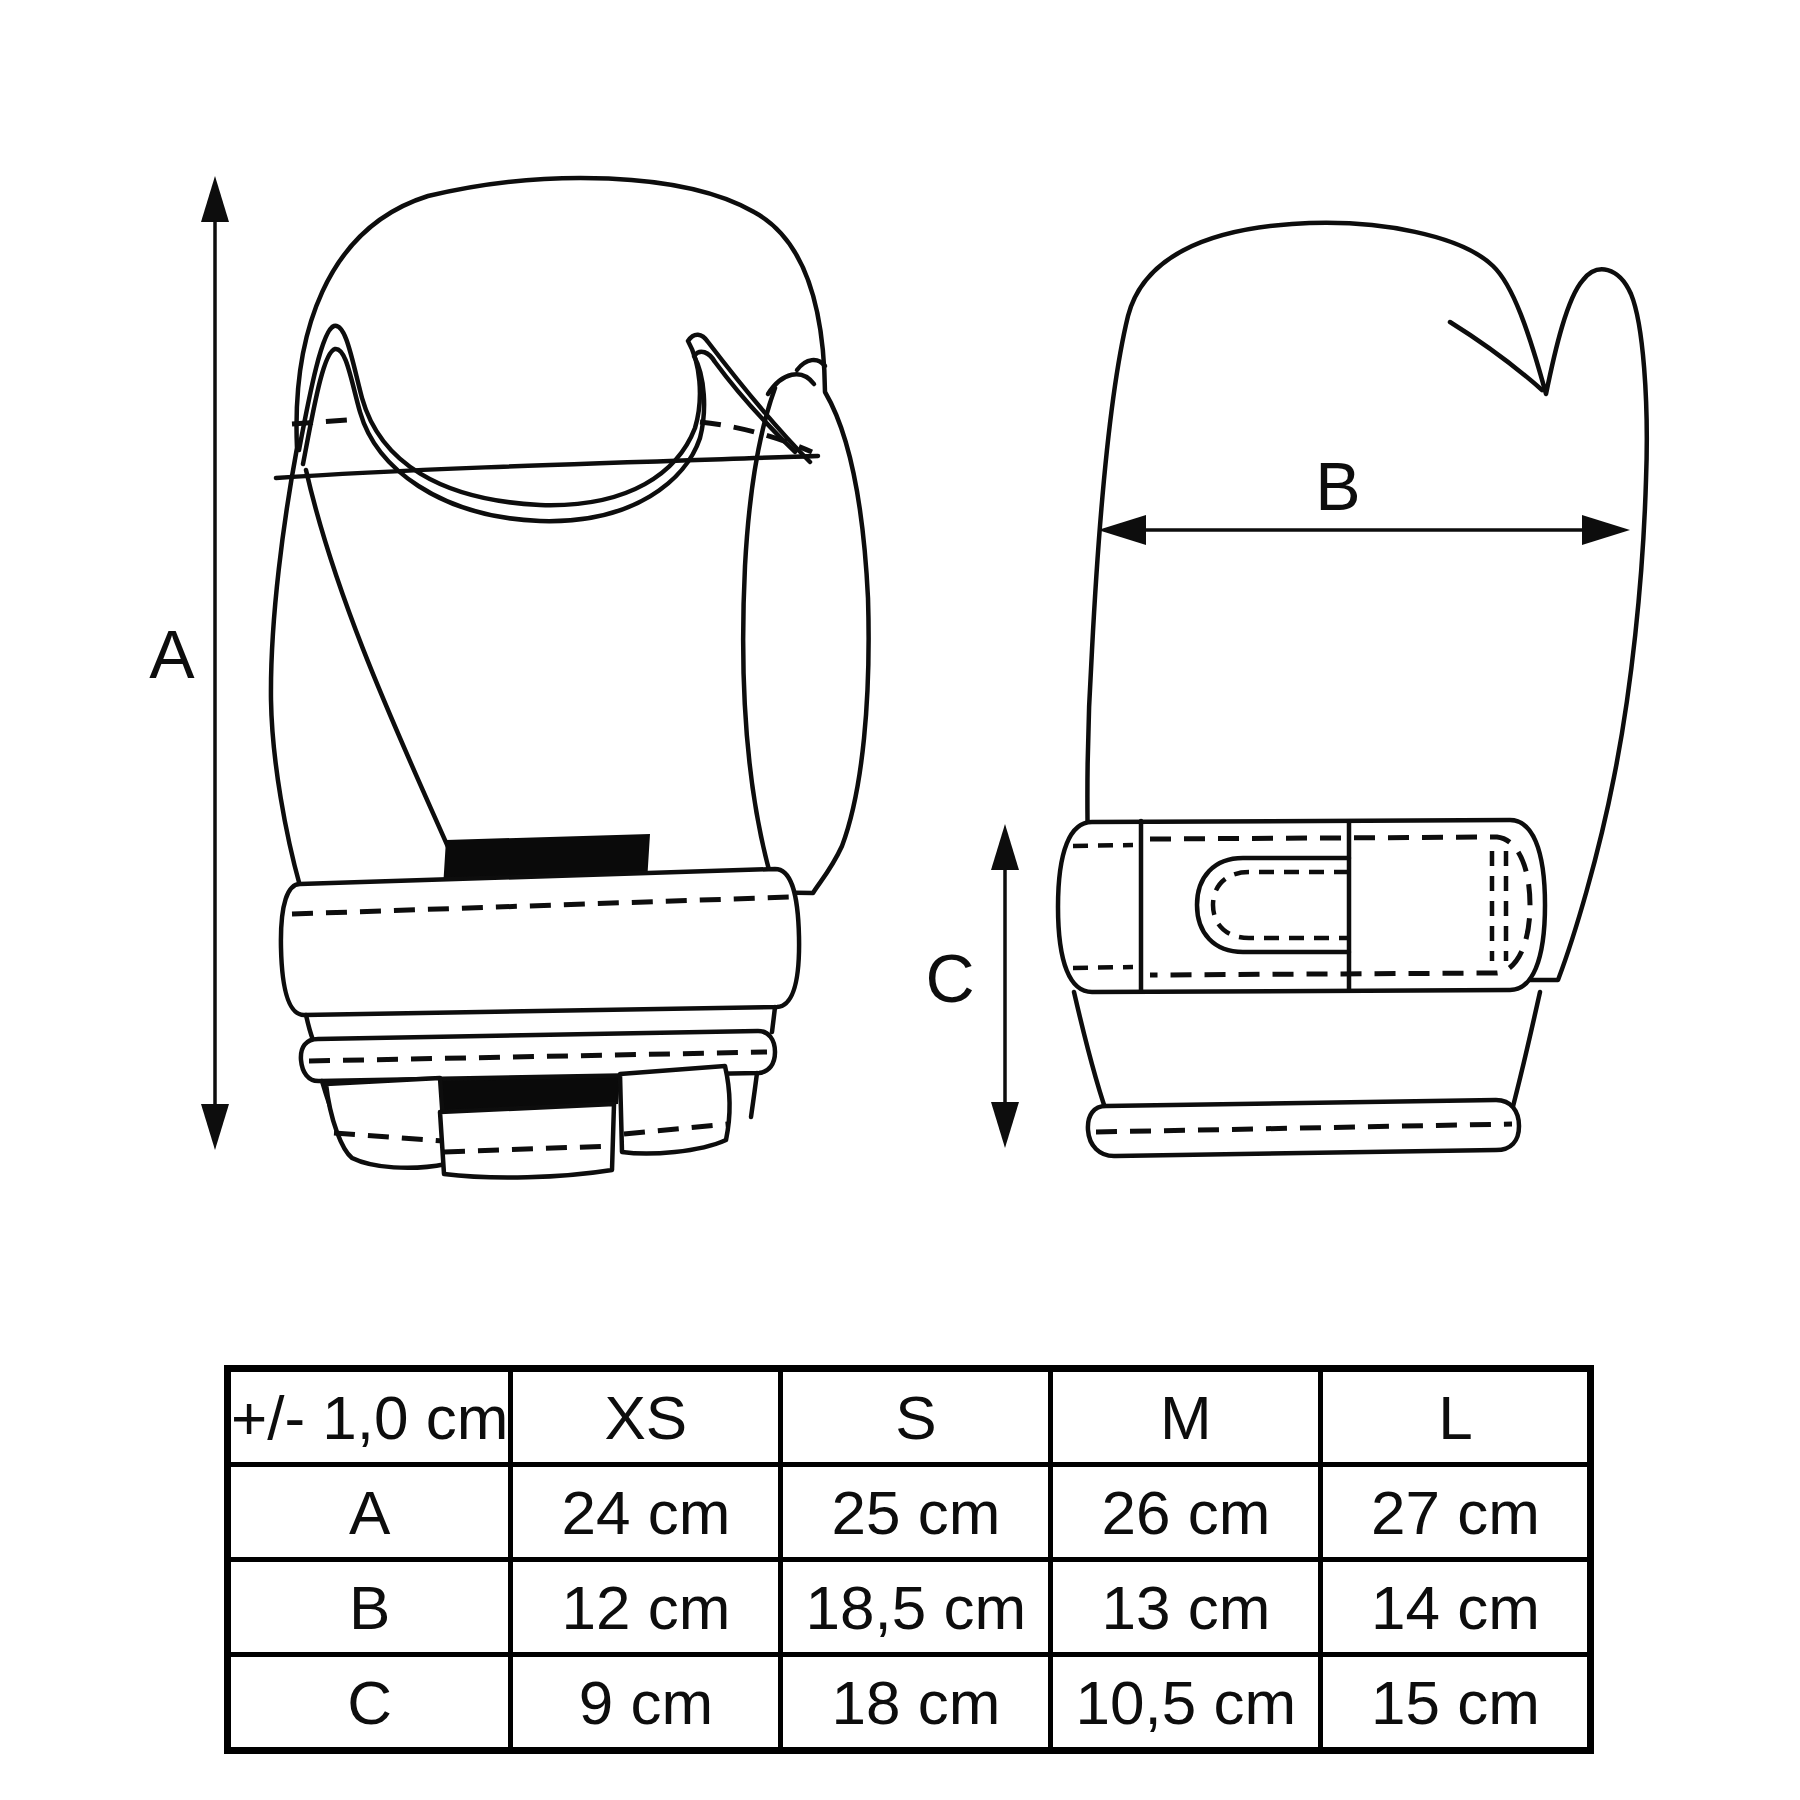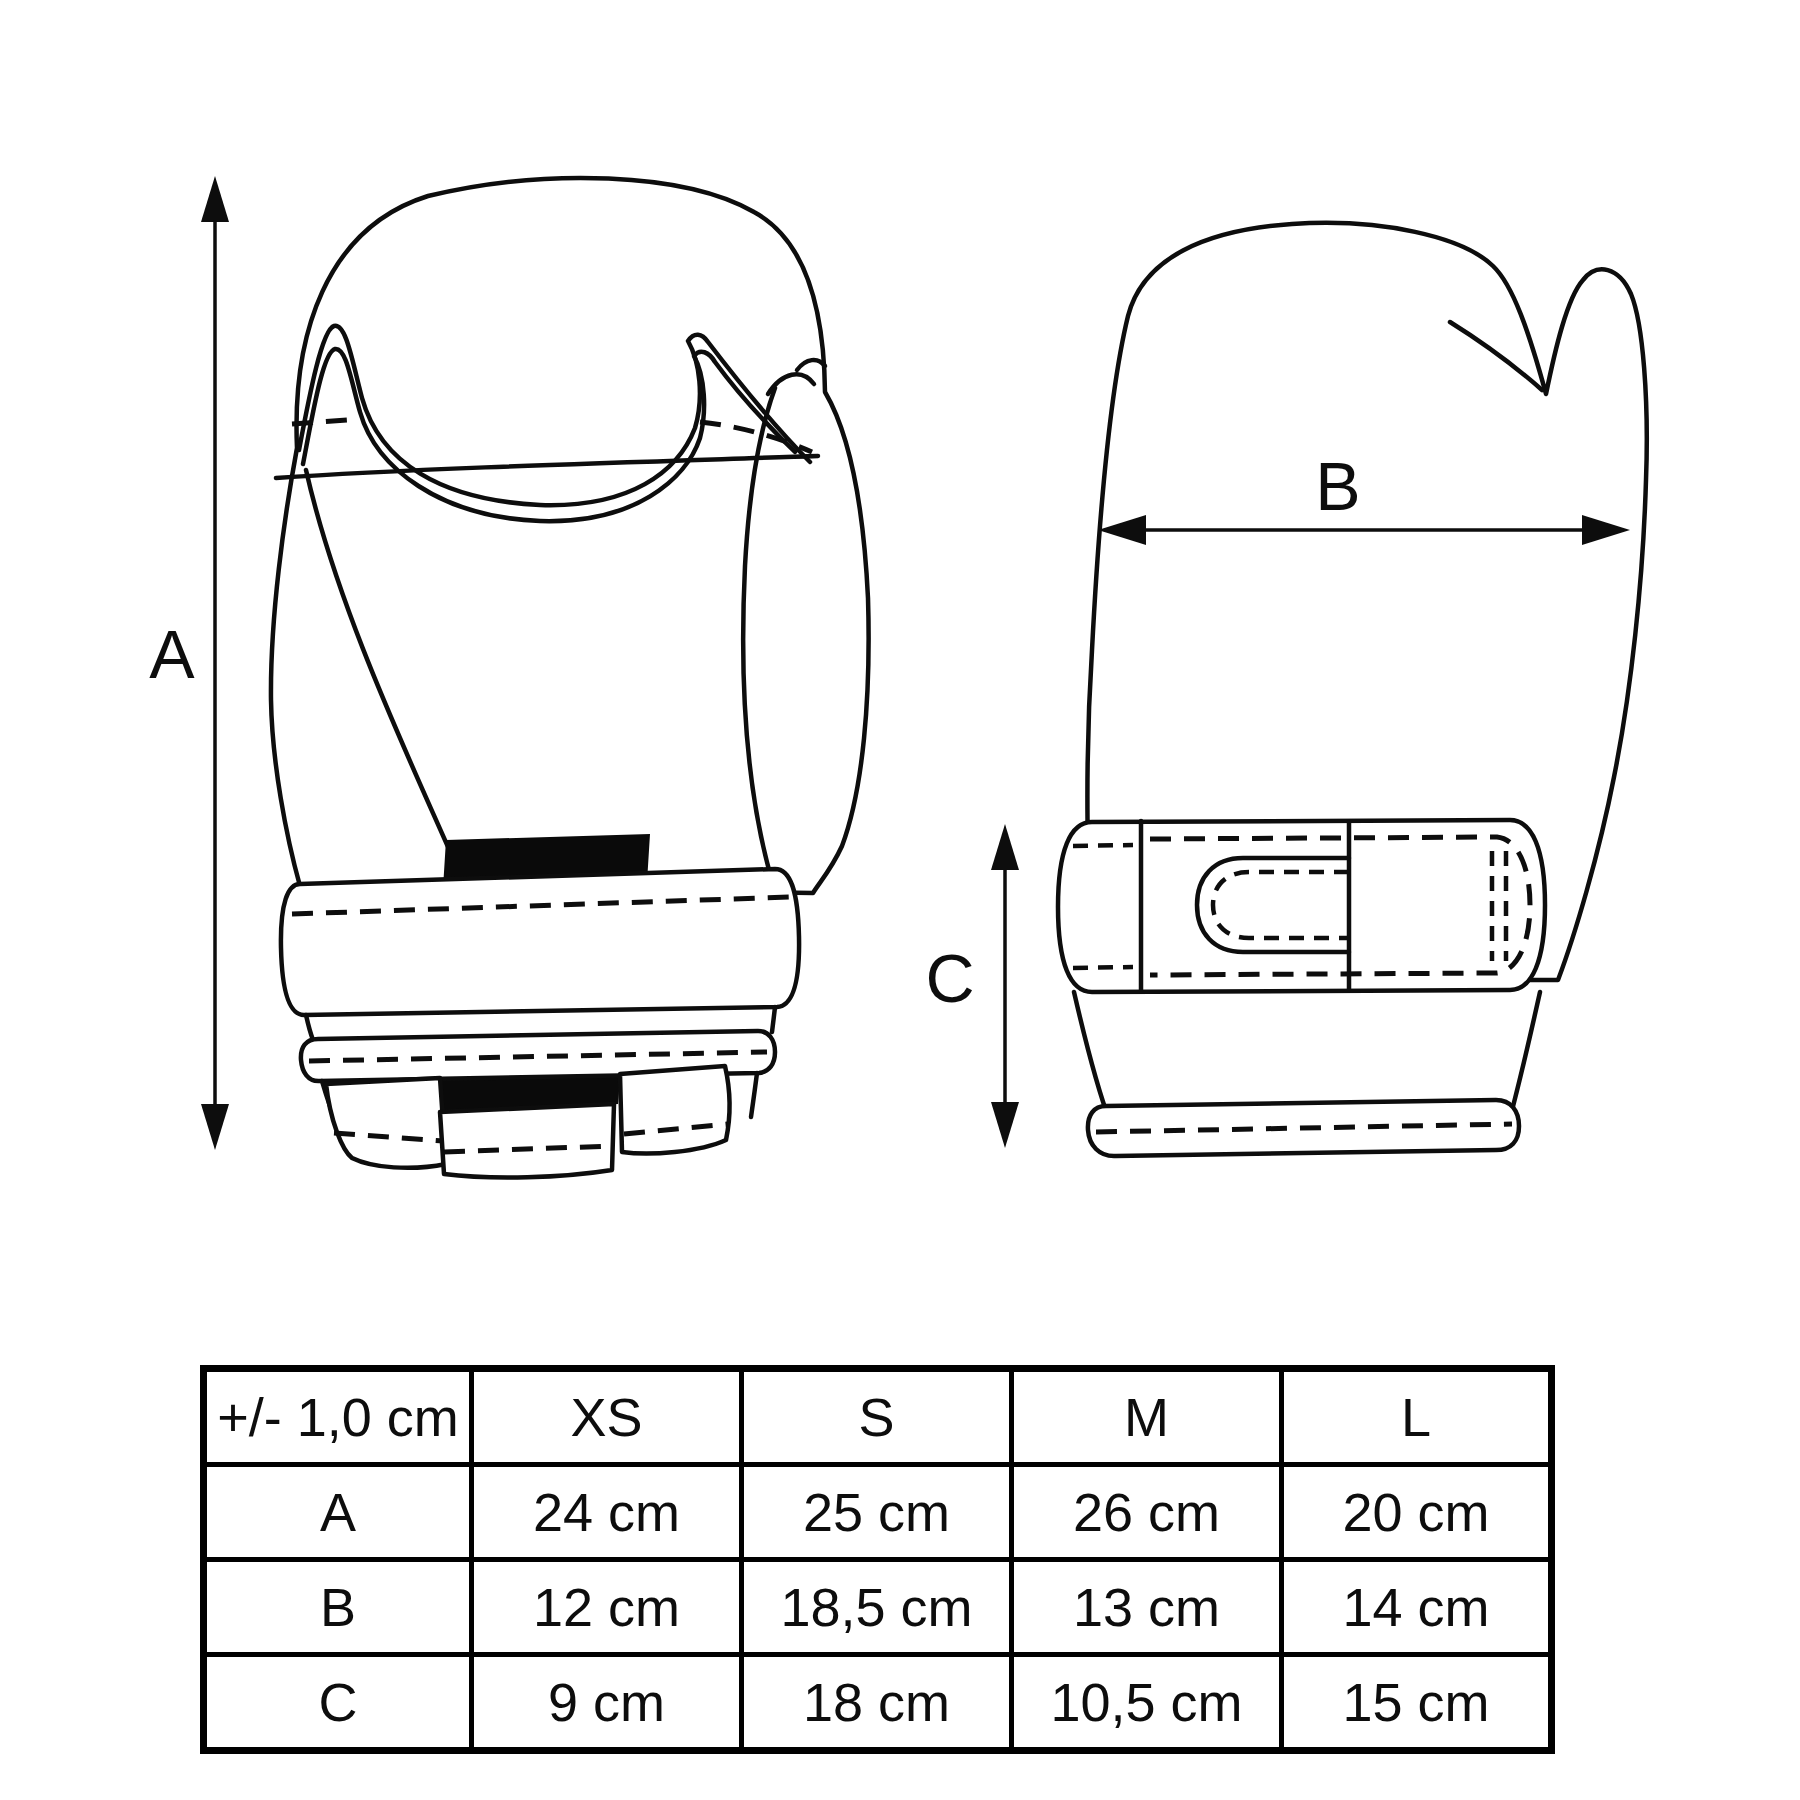--- a/index.html
+++ b/index.html
@@ -14,24 +14,24 @@
   .fillw    { fill:#ffffff; stroke:#0d0d0d; stroke-width:4.5; stroke-linejoin:round; }
   .fillw-ns { fill:#ffffff; stroke:none; }
   .fillb    { fill:#0a0a0a; stroke:none; }
   .stitch   { fill:none; stroke:#0d0d0d; stroke-width:5; stroke-dasharray:21 13; stroke-linecap:butt; }
   .stitch2  { fill:none; stroke:#0d0d0d; stroke-width:4.5; stroke-dasharray:15 10; stroke-linecap:butt; }
   .dimline  { fill:none; stroke:#0d0d0d; stroke-width:3.5; }
   .dimhead  { fill:#0d0d0d; stroke:none; }
   .dimlabel { font-family:"Liberation Sans", sans-serif; font-size:68px; fill:#0d0d0d; }
 
   table.size-table {
-    position:absolute; left:200px; top:1365px;
+    position:absolute; left:224px; top:1365px;
     border-collapse:collapse; table-layout:fixed;
     background:#ffffff; border:7px solid #000000;
-    font-size:54px; color:#0d0d0d; text-align:center;
+    font-size:62px; color:#0d0d0d; text-align:center;
   }
   table.size-table td {
     border:5px solid #000000; height:90px; padding:0;
     white-space:nowrap; overflow:hidden;
   }
   .col-dim { width:268px; }
   .col-size { width:270px; }
 </style>
 </head>
 <body>
@@ -226,21 +226,21 @@
         <td>XS</td>
         <td>S</td>
         <td>M</td>
         <td>L</td>
       </tr>
       <tr>
         <td>A</td>
         <td>24 cm</td>
         <td>25 cm</td>
         <td>26 cm</td>
-        <td>20 cm</td>
+        <td>27 cm</td>
       </tr>
       <tr>
         <td>B</td>
         <td>12 cm</td>
         <td>18,5 cm</td>
         <td>13 cm</td>
         <td>14 cm</td>
       </tr>
       <tr>
         <td>C</td>

